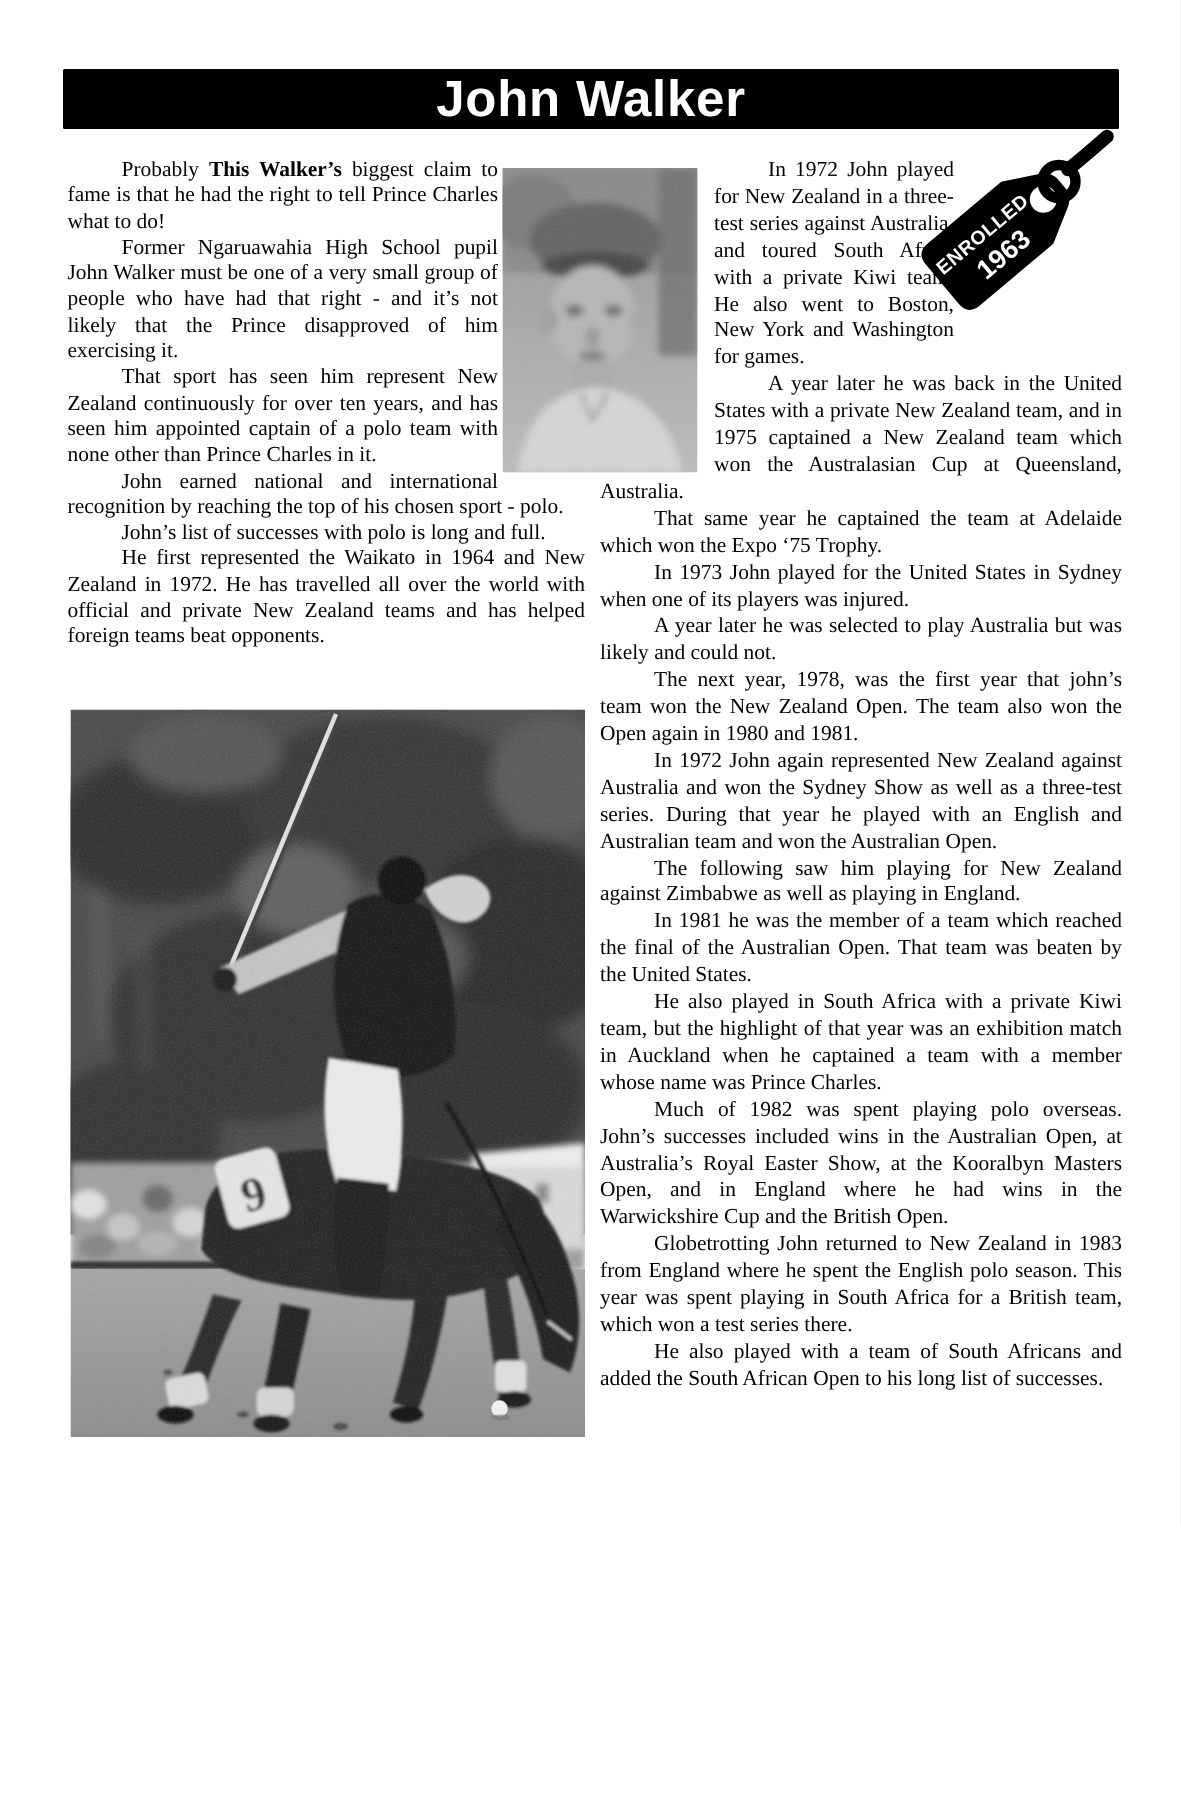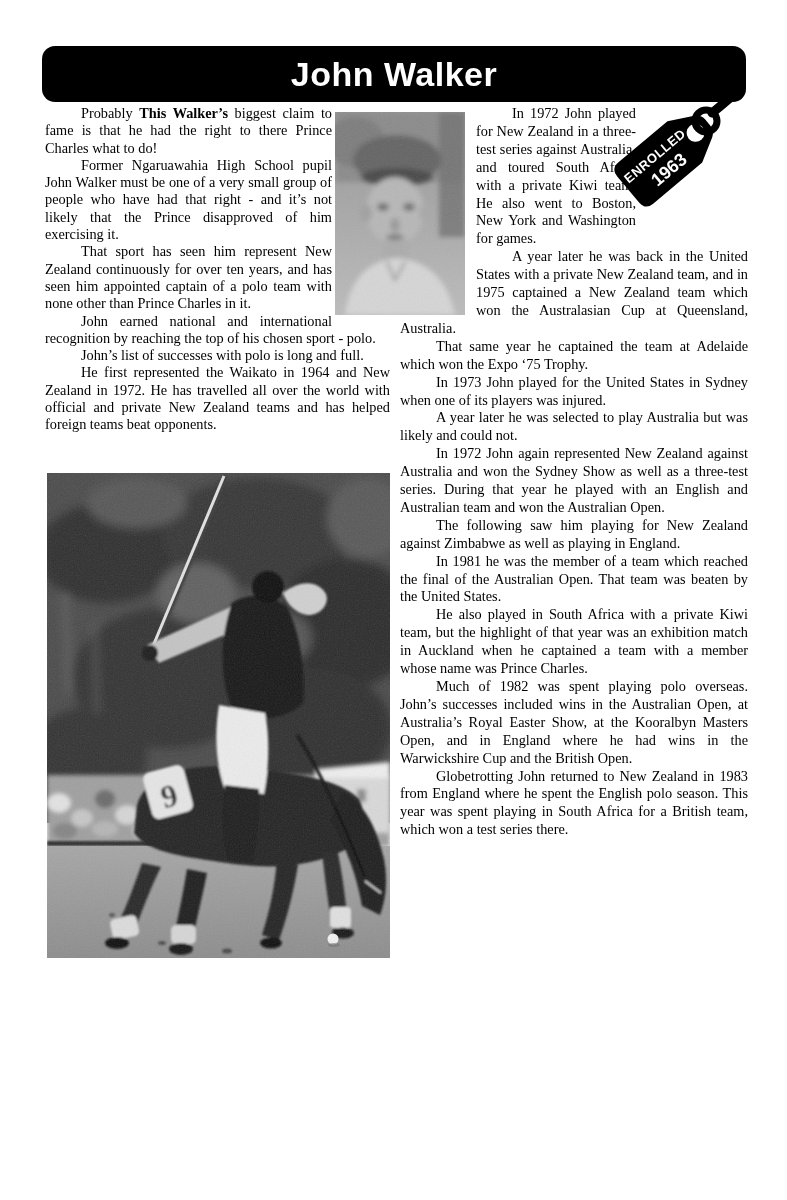--- a/index.html
+++ b/index.html
@@ -1,20 +1,20 @@
 <!DOCTYPE html>
 <html><head>
 <meta charset="utf-8">
 <style>
   html,body{margin:0;padding:0;background:#e8e8e8;}
   .page{position:relative;width:787px;height:1200px;background:#fff;overflow:hidden;
         font-family:"Liberation Serif",serif;color:#000;}
   
-  .banner{position:absolute;left:42px;top:46px;width:704px;height:56px;background:#000;
-          border-radius:13px;display:flex;align-items:center;justify-content:center;gap:56px;
+  .banner{position:absolute;left:42px;top:46px;width:704px;height:40px;background:#000;
+          border-radius:1px;display:flex;align-items:center;justify-content:center;gap:56px;
           z-index:1;}
   .banner span{color:#fff;font-family:"Liberation Sans",sans-serif;font-weight:bold;
                font-size:34px;letter-spacing:.5px;white-space:nowrap;}
   
   .tagwrap{position:absolute;left:612px;top:98px;width:116px;height:112px;z-index:2;}
   .cordwrap{position:absolute;left:640px;top:85px;width:130px;height:70px;z-index:3;}
   .tagwrap svg text{font-family:"Liberation Sans",sans-serif;font-weight:bold;fill:#fff;}
   
   .portrait{position:absolute;left:335px;top:112px;width:130px;height:203px;margin:0;z-index:1;}
   .polo{position:absolute;left:47px;top:473px;width:343px;height:485px;margin:0;z-index:1;}
@@ -88,44 +88,46 @@
         <path d="M10,203 C15,165 35,148 62,146 C90,148 112,165 120,203 Z" fill="#d6d6d6"></path>
         <path d="M52,150 L60,168 L70,150" stroke="#8f8f8f" stroke-width="2" fill="none"></path>
       </g>
       <rect width="130" height="203" filter="url(#pGrain)" opacity="0.15"></rect>
     </svg>
   </figure>
 
   <div class="col left">
     <div class="spacer-portrait-left"></div>
     <div>
-        <p><span>Probably </span><span class="bold">This Walker’s</span><span> biggest claim to fame is that he had the right to there Prince Charles what to do!</span></p>
+        <p><span>Probably </span><span class="bold">This Walker’s</span><span> biggest claim to fame is that he had the right to tell Prince Charles what to do!</span></p>
         <p>Former Ngaruawahia High School pupil John Walker must be one of a very small group of people who have had that right - and it’s not likely that the Prince disapproved of him exercising it.</p>
         <p>That sport has seen him represent New Zealand continuously for over ten years, and has seen him appointed captain of a polo team with none other than Prince Charles in it.</p>
         <p>John earned national and international recognition by reaching the top of his chosen sport - polo.</p>
         <p>John’s list of successes with polo is long and full.</p>
         <p>He first represented the Waikato in 1964 and New Zealand in 1972. He has travelled all over the world with official and private New Zealand teams and has helped foreign teams beat opponents.</p>
       </div>
   </div>
 
   <div class="col right">
     <div class="spacer-portrait-right"></div>
     <div class="spacer-tag"></div>
     <div>
         <p>In 1972 John played for New Zealand in a three-test series against Australia, and toured South Africa with a private Kiwi team. He also went to Boston, New York and Washington for games.</p>
         <p>A year later he was back in the United States with a private New Zealand team, and in 1975 captained a New Zealand team which won the Australasian Cup at Queensland, Australia.</p>
         <p>That same year he captained the team at Adelaide which won the Expo ‘75 Trophy.</p>
         <p>In 1973 John played for the United States in Sydney when one of its players was injured.</p>
         <p>A year later he was selected to play Australia but was likely and could not.</p>
+        <p>The next year, 1978, was the first year that john’s team won the New Zealand Open. The team also won the Open again in 1980 and 1981.</p>
         <p>In 1972 John again represented New Zealand against Australia and won the Sydney Show as well as a three-test series. During that year he played with an English and Australian team and won the Australian Open.</p>
         <p>The following saw him playing for New Zealand against Zimbabwe as well as playing in England.</p>
         <p>In 1981 he was the member of a team which reached the final of the Australian Open. That team was beaten by the United States.</p>
         <p>He also played in South Africa with a private Kiwi team, but the highlight of that year was an exhibition match in Auckland when he captained a team with a member whose name was Prince Charles.</p>
         <p>Much of 1982 was spent playing polo overseas. John’s successes included wins in the Australian Open, at Australia’s Royal Easter Show, at the Kooralbyn Masters Open, and in England where he had wins in the Warwickshire Cup and the British Open.</p>
         <p>Globetrotting John returned to New Zealand in 1983 from England where he spent the English polo season. This year was spent playing in South Africa for a British team, which won a test series there.</p>
+        <p>He also played with a team of South Africans and added the South African Open to his long list of successes.</p>
       </div>
   </div>
 
   <figure class="polo">
     <svg viewBox="0 0 343 485" preserveAspectRatio="none">
       <defs>
         <linearGradient id="fieldGrad" x1="0" y1="0" x2="0" y2="1">
           <stop offset="0" stop-color="#a6a6a6"></stop>
             <stop offset="1" stop-color="#8c8c8c"></stop>
         </linearGradient>

